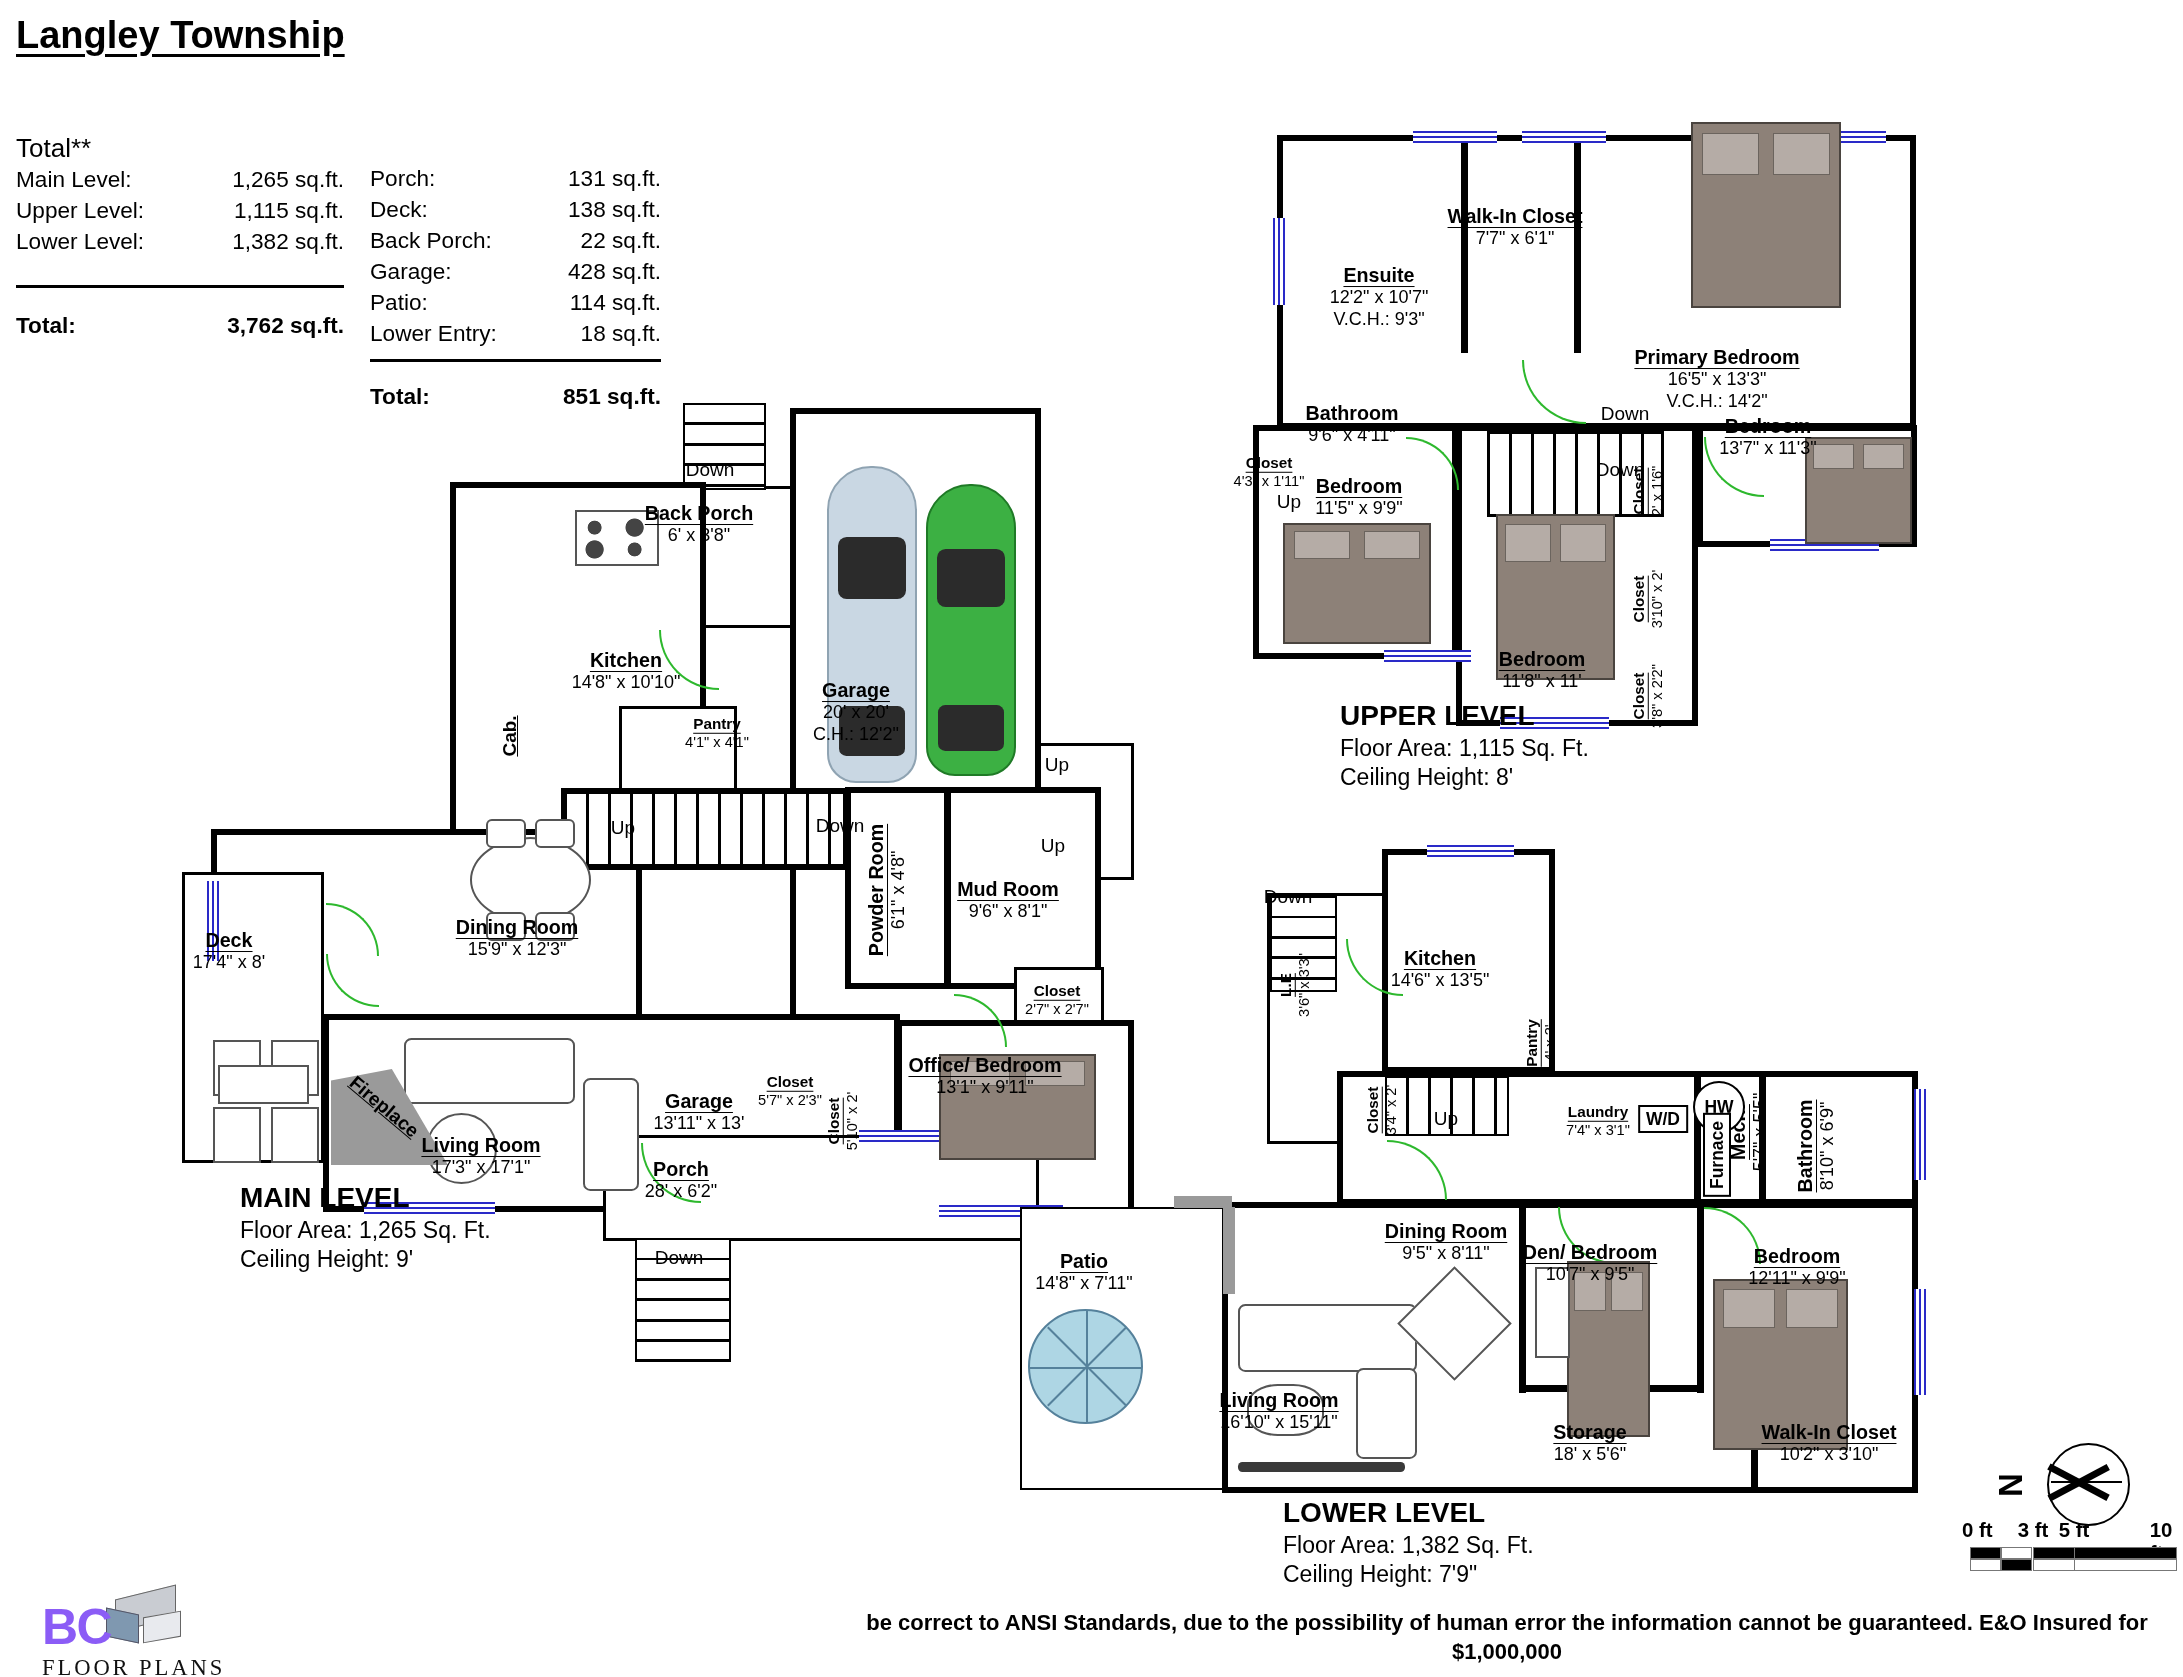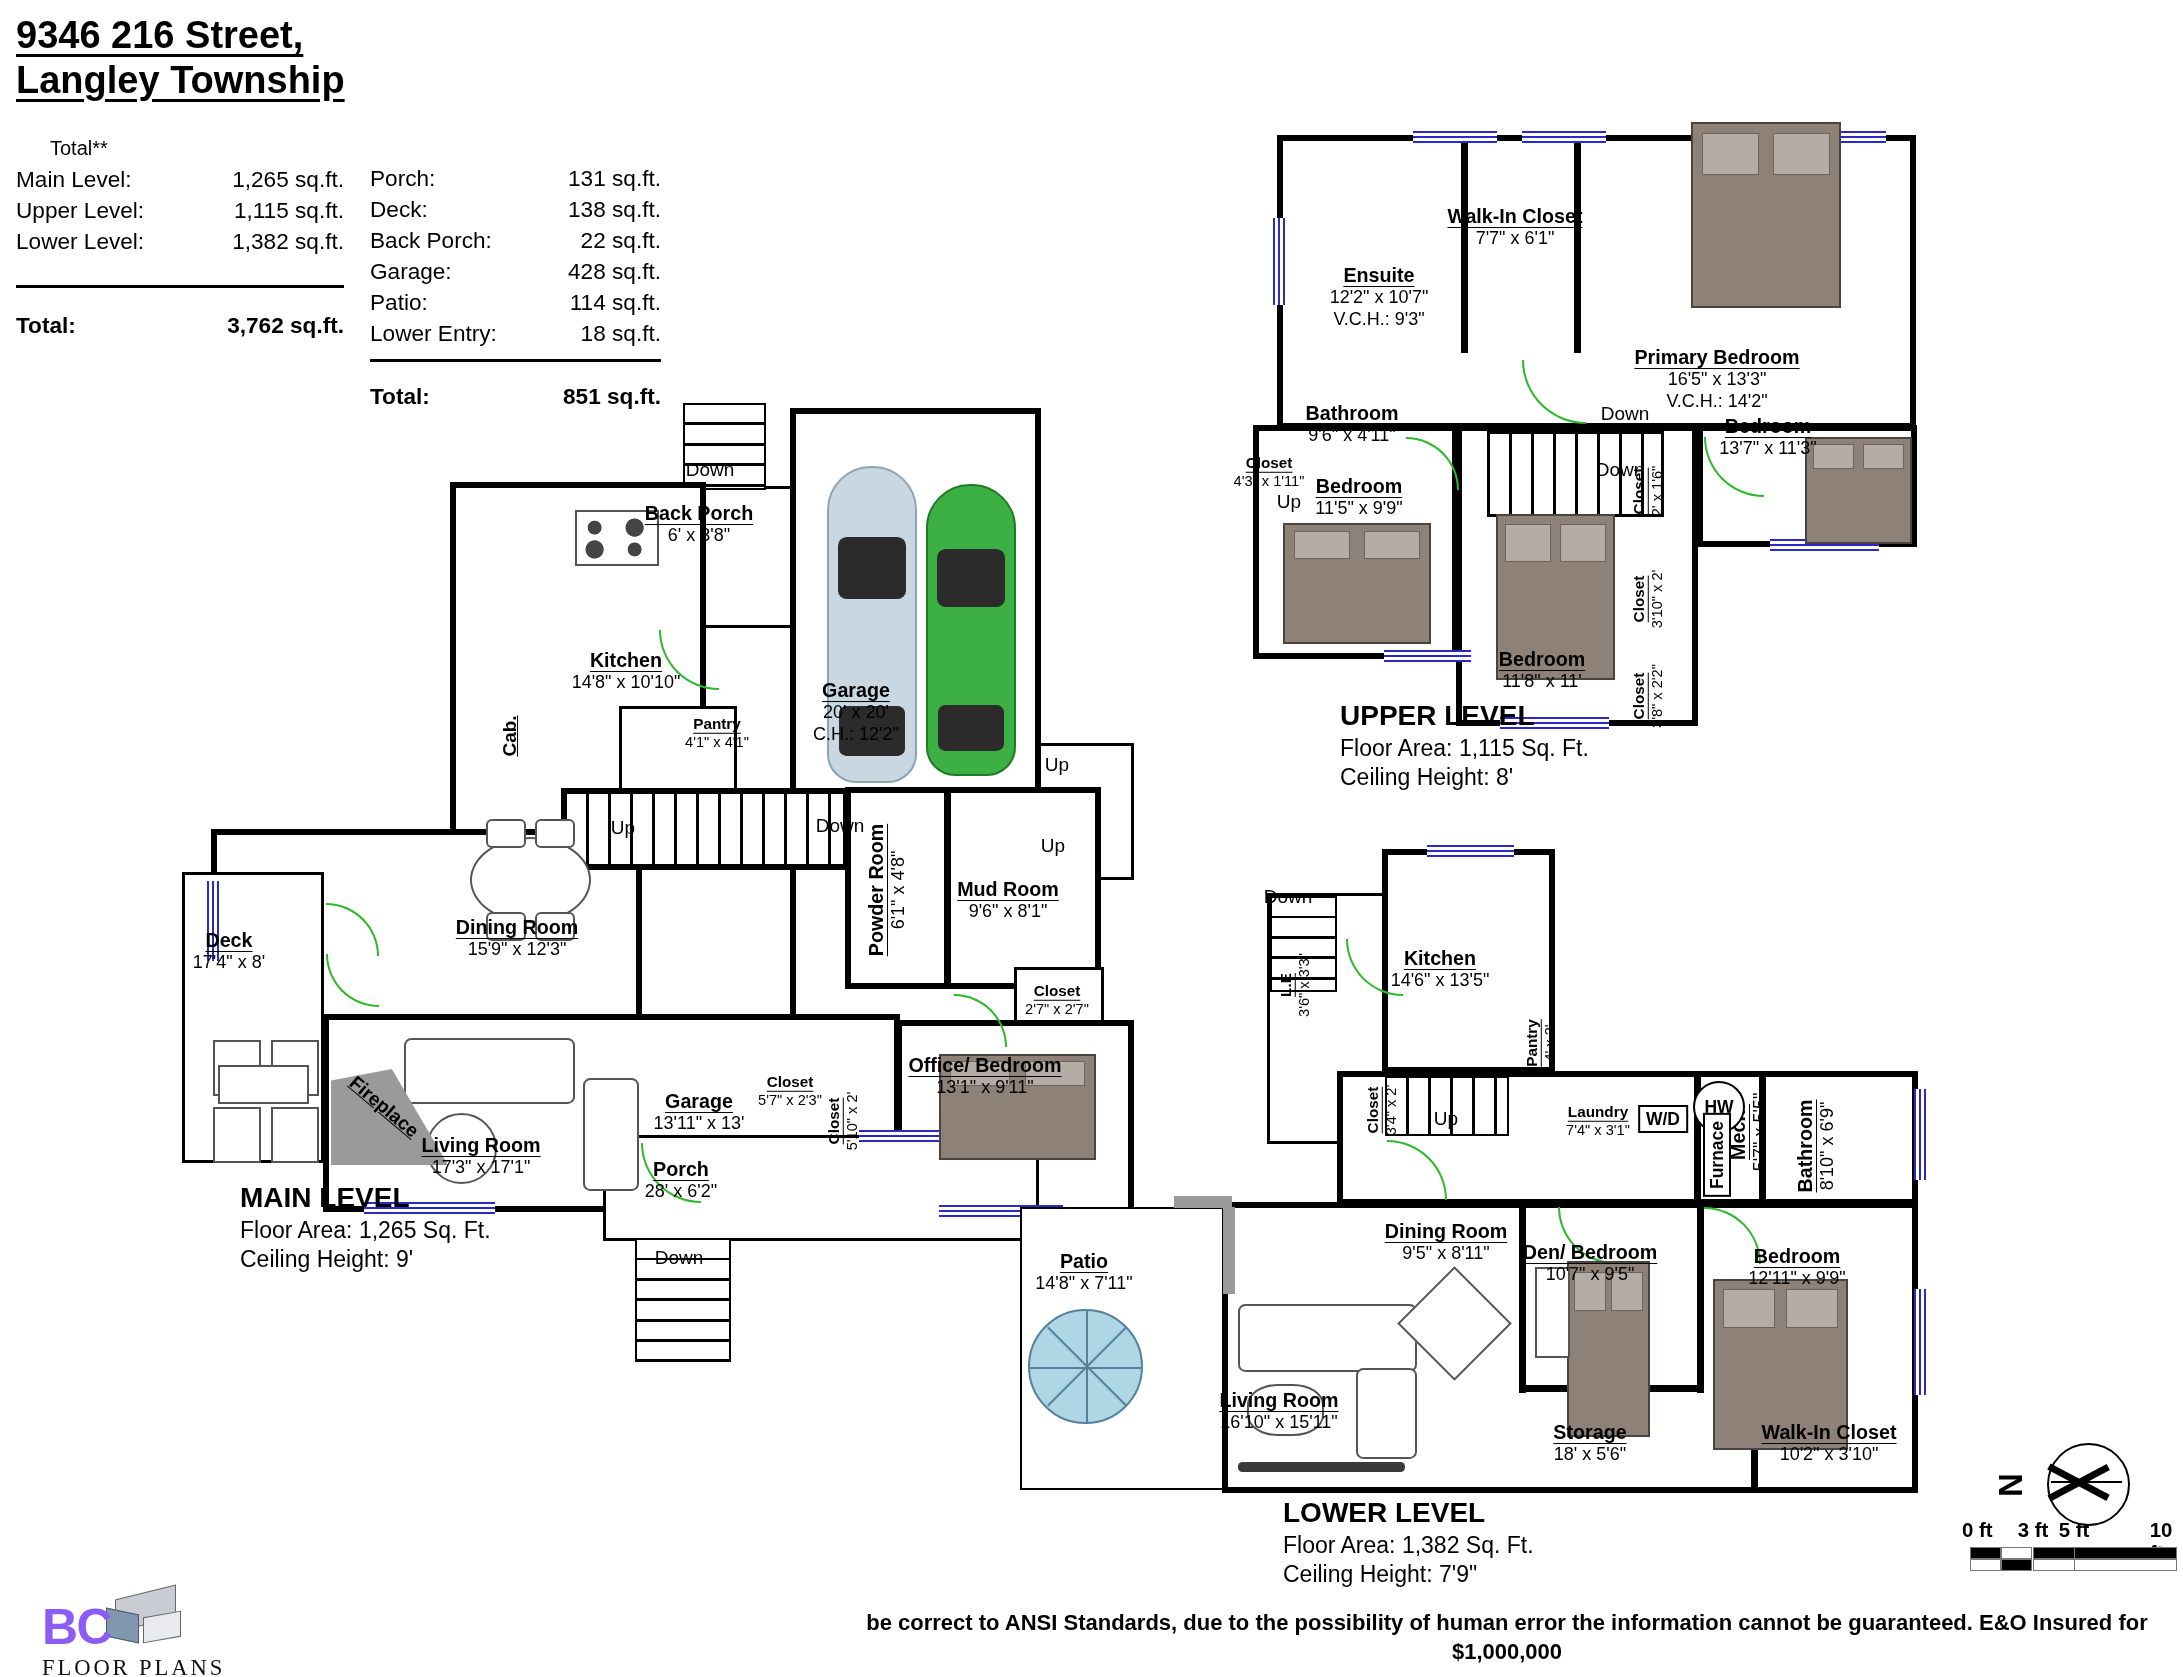--- a/index.html
+++ b/index.html
@@ -71,26 +71,25 @@
   .ncircle{position:absolute;width:79px;height:79px;border:2.9px solid #000;border-radius:50%;background:#fff;}
   .nline{position:absolute;background:#000;}
   .nN{position:absolute;font-size:33px;font-weight:bold;transform:rotate(-90deg);}
 </style>
 </head>
 <body>
 
 <div id="canvas">
 
   <div class="abs addr" style="left:16px;top:13px;">
-    <div>9346 216 Street,</div>
     <div>Langley Township</div>
   </div>
 
   <div class="abs" style="left:16px;top:133px;width:328px;">
-    <div style="font-size:20px;line-height:31px;margin-left:34px;">Total**</div>
+    <div style="font-size:26px;line-height:31px;">Total**</div>
     <div class="arow">
         <span class="lab">Main Level:</span>
         <span class="val">1,265 sq.ft.</span>
       </div>
     <div class="arow">
         <span class="lab">Upper Level:</span>
         <span class="val">1,115 sq.ft.</span>
       </div>
     <div class="arow">
         <span class="lab">Lower Level:</span>

